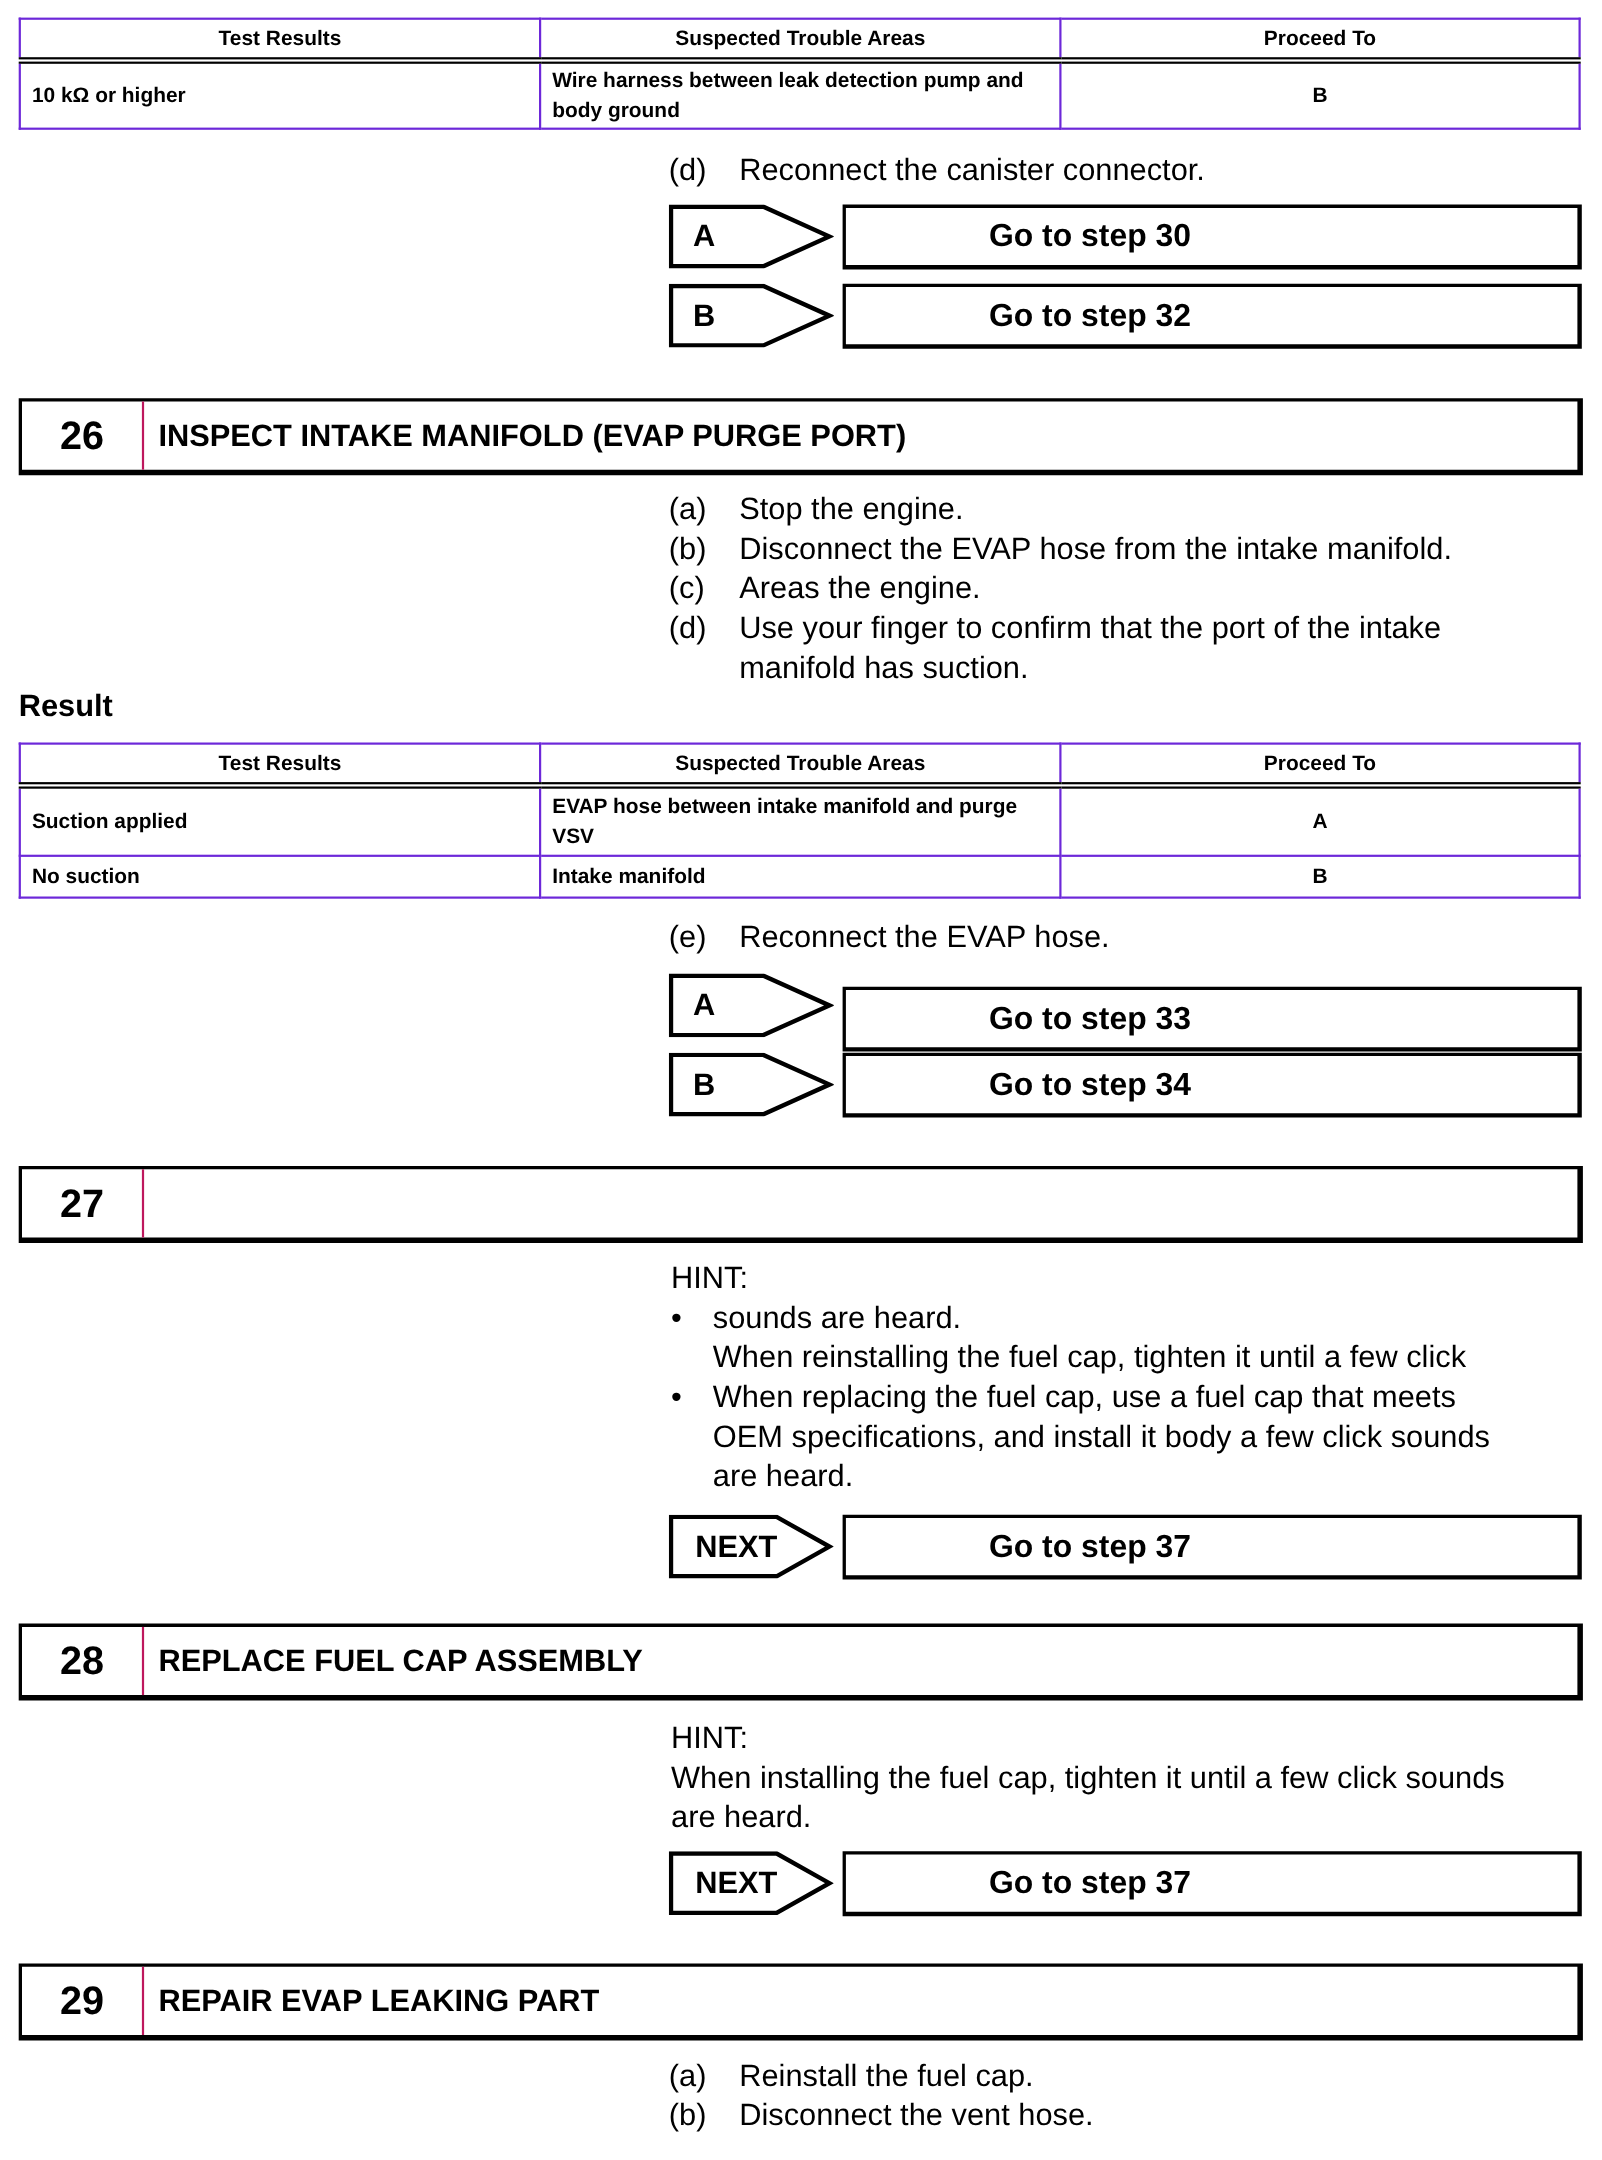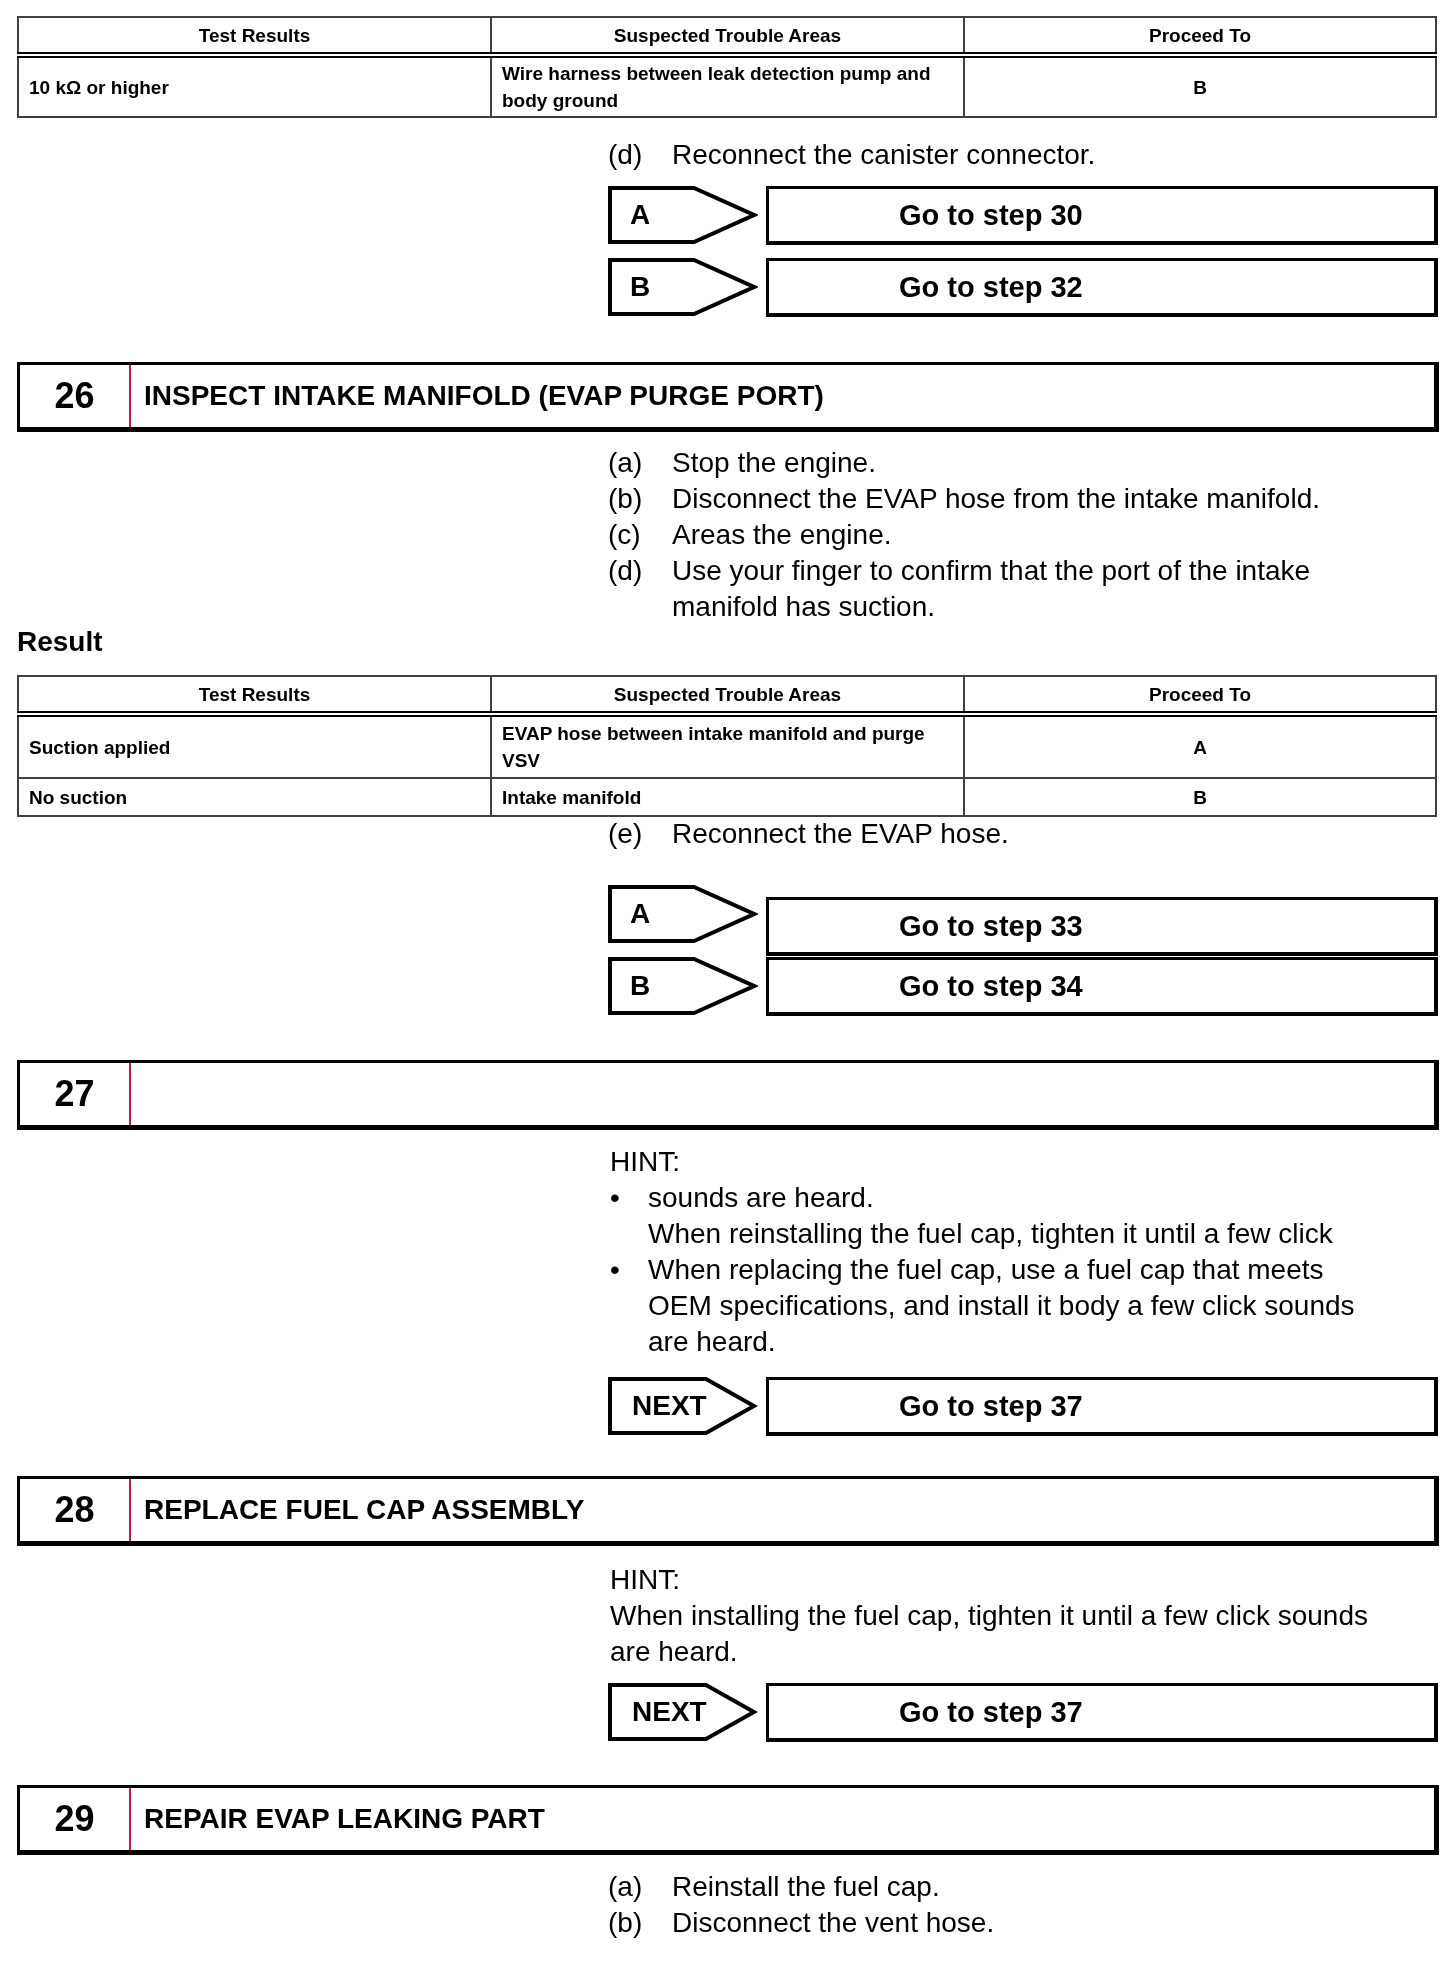--- a/index.html
+++ b/index.html
@@ -1,19 +1,19 @@
 <!DOCTYPE html>
 <html><head>
 <meta charset="utf-8">
 <style>
   html, body { margin:0; padding:0; background:#ffffff; }
   body { width:1456px; height:1964px; position:relative; overflow:hidden; font-family:"Liberation Sans", sans-serif; color:#000; }
 
   table.res { position:absolute; left:17px; width:1420px; border-collapse:collapse; table-layout:fixed; }
-  table.res td, table.res th { border:2px solid #404040; font-family:"Liberation Sans", sans-serif; font-size:19px; font-weight:bold; padding:0 10px; vertical-align:middle; line-height:27px; }
+  table.res td, table.res th { border:2px solid #6d28d9; font-family:"Liberation Sans", sans-serif; font-size:19px; font-weight:bold; padding:0 10px; vertical-align:middle; line-height:27px; }
   table.res th { height:34px; text-align:center; border-bottom:6px double #000; }
   table.res td.c { text-align:center; }
   table.res col.c1 { width:473px; }
   table.res col.c2 { width:473px; }
 
   .line { position:absolute; font-size:28px; line-height:36px; white-space:nowrap; }
   .line .lbl { display:inline-block; width:64px; }
 
   .tag { position:absolute; width:150px; height:58px; }
   .tag svg { position:absolute; left:0; top:0; }
@@ -123,21 +123,21 @@
     <td class="c">A</td>
   </tr>
   <tr style="height:38px;">
     <td>No suction</td>
     <td>Intake manifold</td>
     <td class="c">B</td>
   </tr>
 </tbody>
   </table>
 
-<div class="line" style="left:608px; top:816px;">
+<div class="line" style="left:608px; top:834px;">
   <span class="lbl">(e)</span><span>Reconnect the EVAP hose.</span>
 </div>
 
 <div class="tag" style="left:608px; top:885px;">
   <svg width="150" height="58">
       <polygon points="2,2 86,2 146,29 86,56 2,56" fill="#fff" stroke="#000" stroke-width="4"></polygon>
     </svg>
   <span class="t">A</span>
 </div>
 <div class="dest" style="top:885px;margin-top:12px;">

